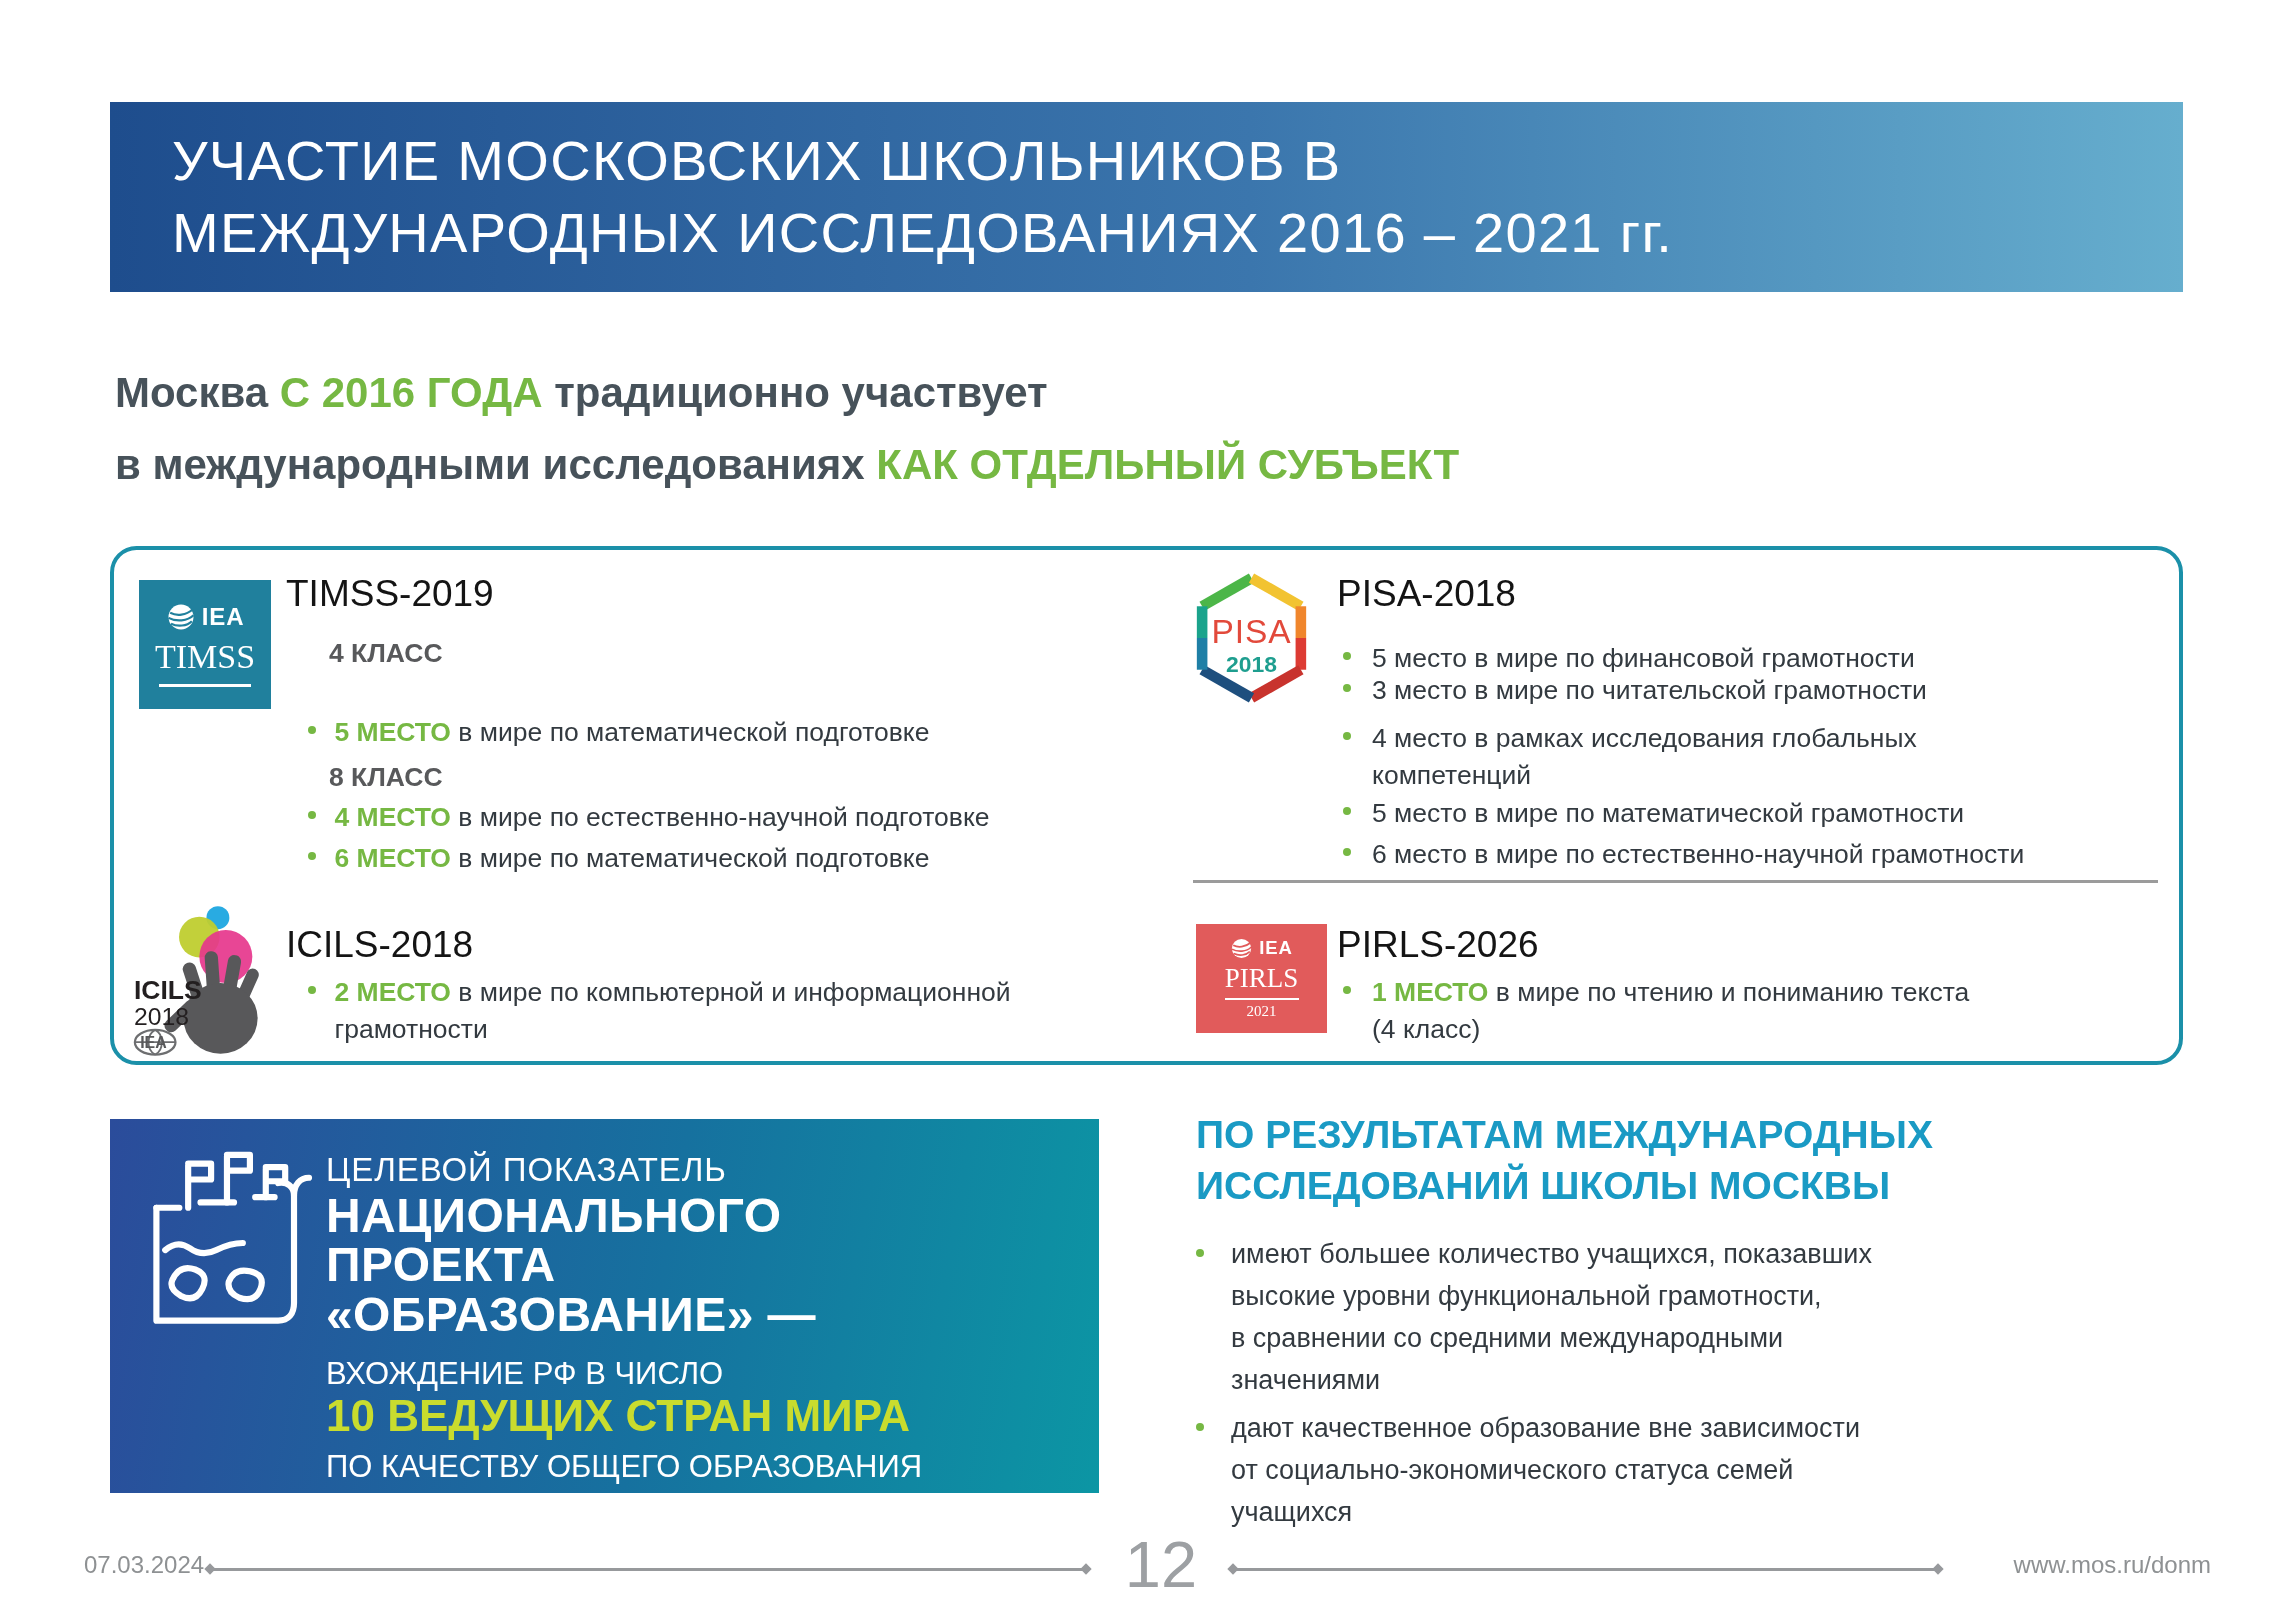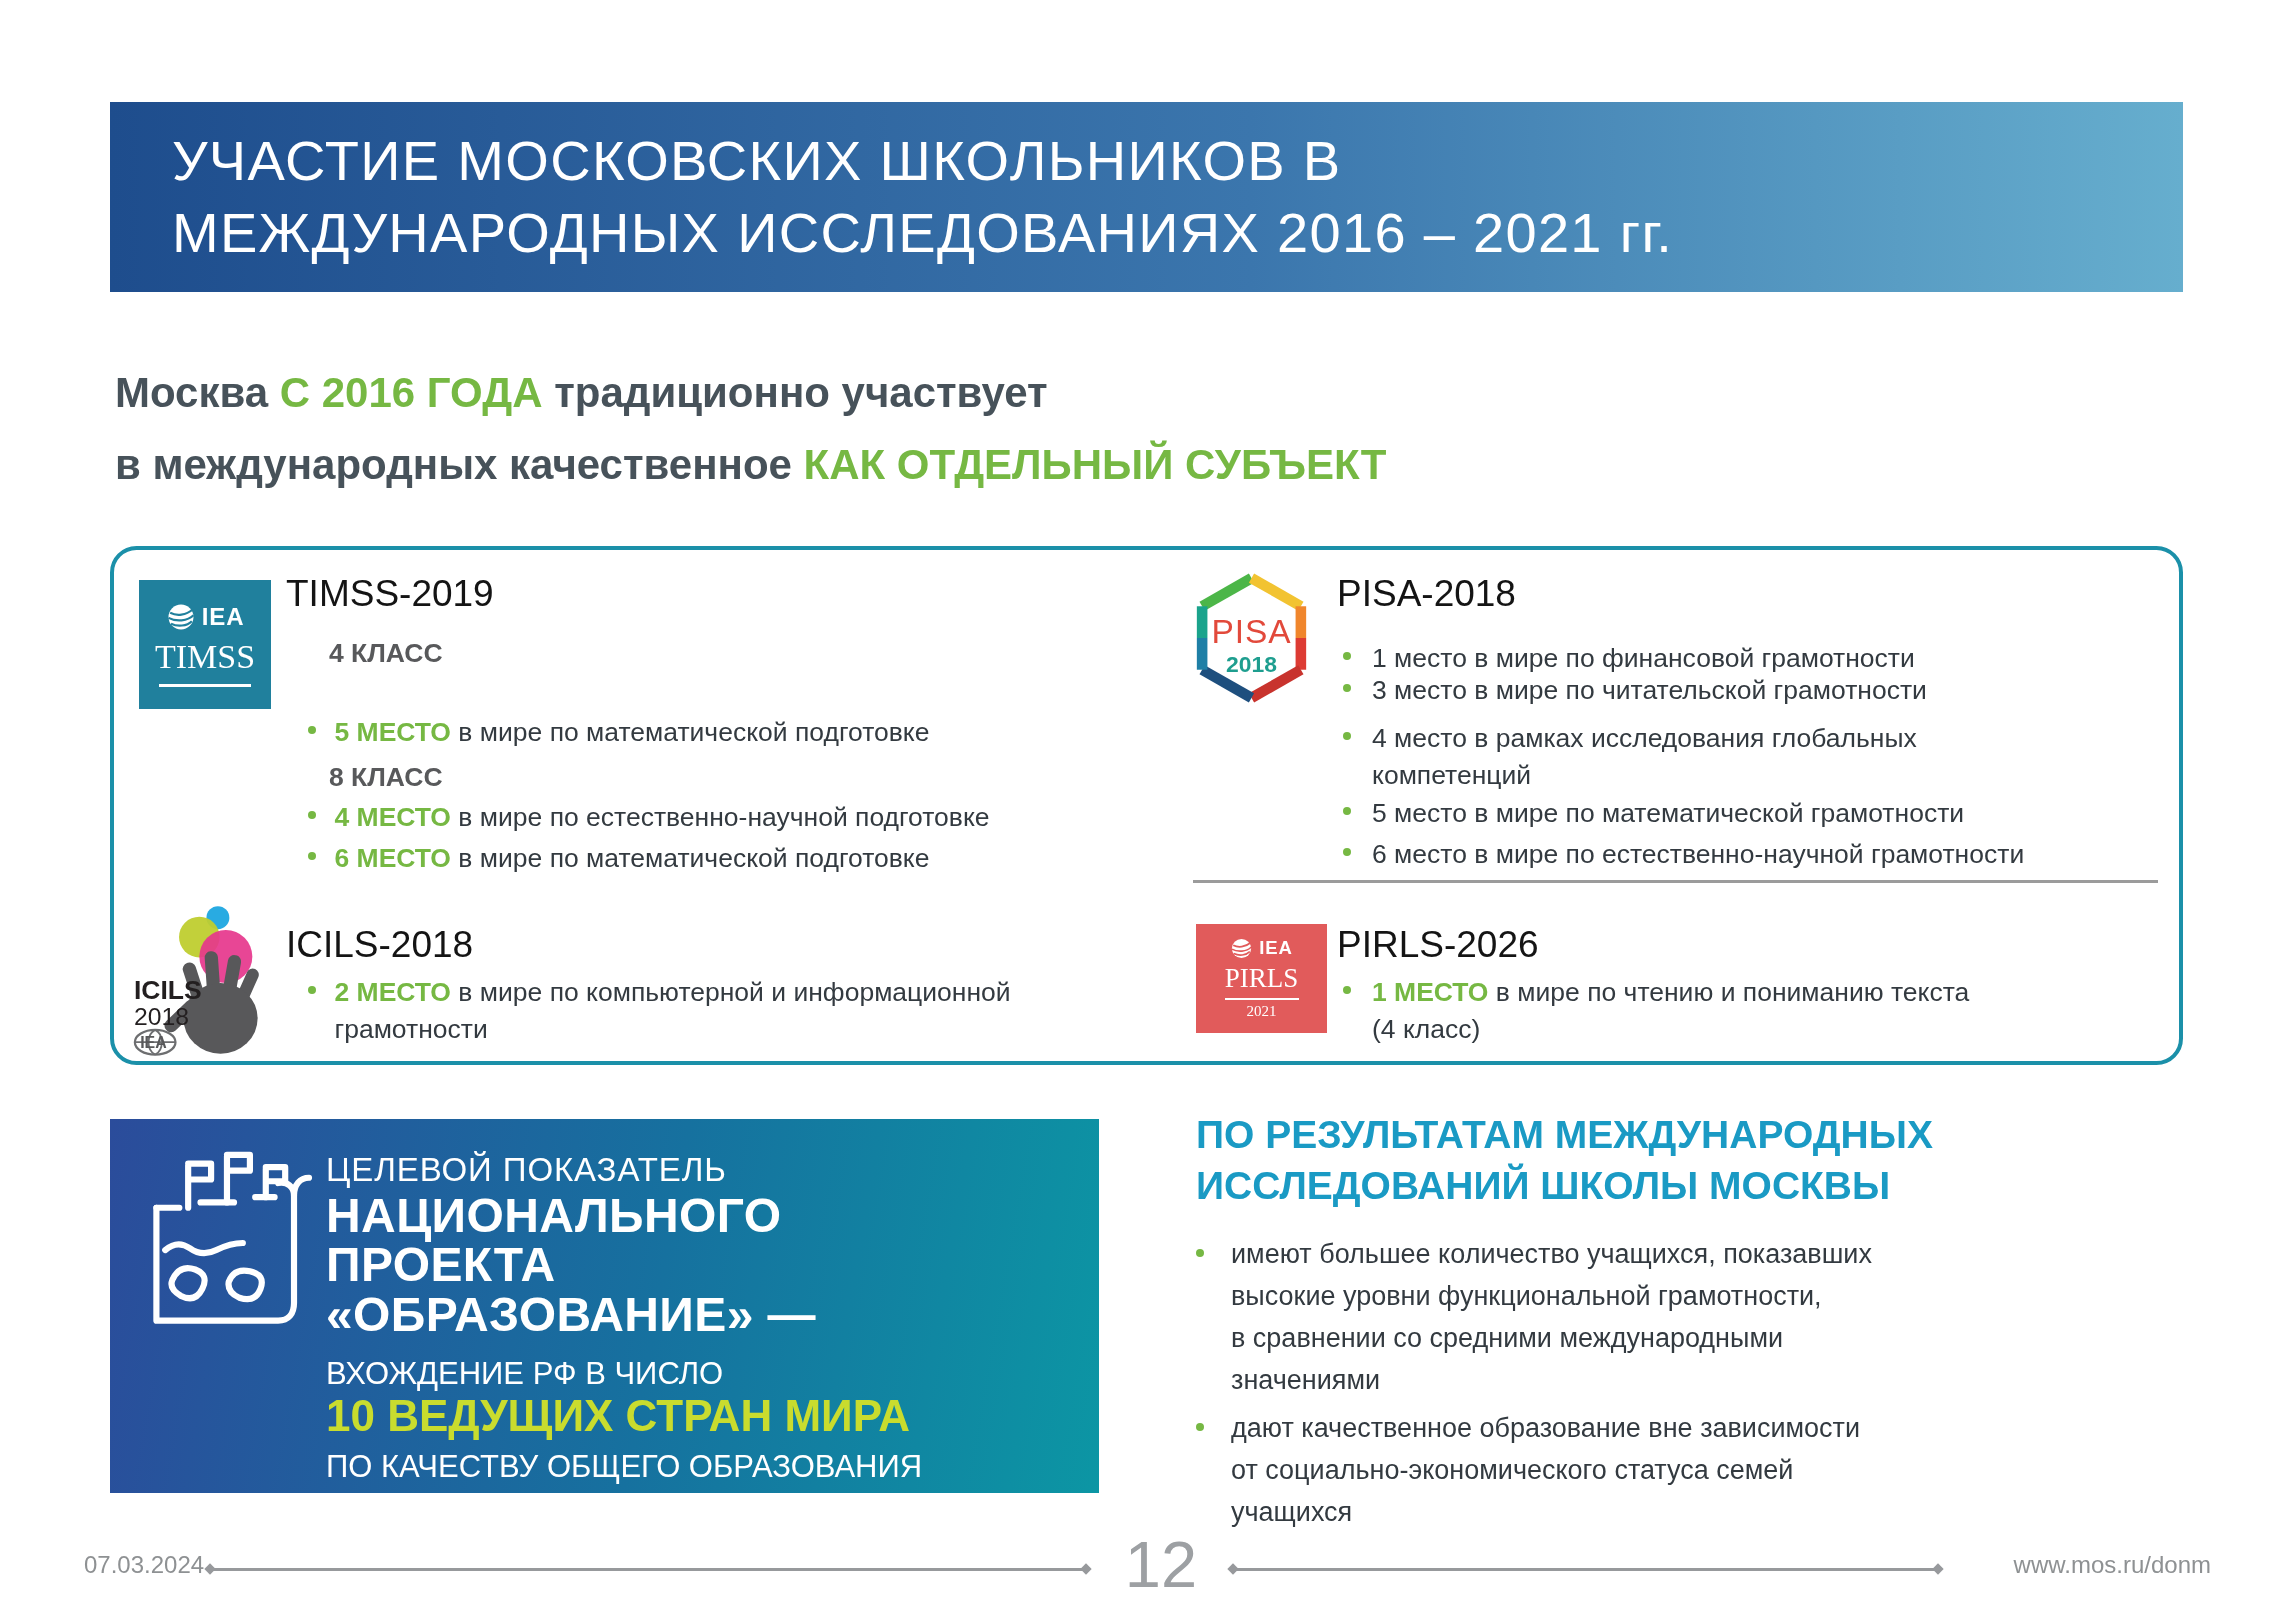--- a/index.html
+++ b/index.html
@@ -84,21 +84,21 @@
 
 <div class="slide">
 
   <div class="header">
     <div class="hline">УЧАСТИЕ МОСКОВСКИХ ШКОЛЬНИКОВ В</div>
     <div class="hline">МЕЖДУНАРОДНЫХ ИССЛЕДОВАНИЯХ 2016 – 2021 гг.</div>
   </div>
 
   <div class="intro">
     <div><span>Москва</span> <span class="green">С 2016 ГОДА</span> <span>традиционно участвует</span></div>
-    <div><span>в международных качественное</span> <span class="green">КАК ОТДЕЛЬНЫЙ СУБЪЕКТ</span></div>
+    <div><span>в международными исследованиях</span> <span class="green">КАК ОТДЕЛЬНЫЙ СУБЪЕКТ</span></div>
   </div>
 
   <div class="panel">
 
     <div class="timss-logo">
       <div class="iea-row">
         <svg width="30" height="30" viewBox="0 0 36 36">
           <circle cx="18" cy="18" r="15" fill="#ffffff"></circle>
           <path d="M5,13 C13,17 24,16 32,9 M3,19 C12,24 26,23 33,16 M6,26 C14,30 25,29 31,23" stroke="#20809D" stroke-width="2.6" fill="none"></path>
         </svg>
@@ -160,21 +160,21 @@
       <line x1="122" y1="76" x2="122" y2="112" stroke="#DD3B33" stroke-width="12"></line>
       <line x1="122" y1="112" x2="66" y2="144" stroke="#C8332D" stroke-width="12"></line>
       <line x1="66" y1="144" x2="10" y2="112" stroke="#1E4F7E" stroke-width="12"></line>
       <line x1="10" y1="112" x2="10" y2="76" stroke="#1E7FA6" stroke-width="12"></line>
       <line x1="10" y1="76" x2="10" y2="40" stroke="#1AA38C" stroke-width="12"></line>
       <text x="66" y="82" text-anchor="middle" font-size="38" fill="#E2493B" letter-spacing="1">PISA</text>
       <text x="66" y="114" text-anchor="middle" font-size="26" font-weight="bold" fill="#1E9E8F">2018</text>
     </svg>
 
     <div class="sec-title" style="left:1223px;top:23px;">PISA-2018</div>
-    <div class="bullet ml" style="left:1229px;top:90px;padding-left:29px;"><span class="dot"></span><span class="ml">1 место в мире по финансовой грамотности</span></div>
+    <div class="bullet ml" style="left:1229px;top:90px;padding-left:29px;"><span class="dot"></span><span class="ml">5 место в мире по финансовой грамотности</span></div>
     <div class="bullet ml" style="left:1229px;top:122px;padding-left:29px;"><span class="dot"></span><span class="ml">3 место в мире по читательской грамотности</span></div>
     <div class="bullet ml" style="left:1229px;top:170px;padding-left:29px;"><span class="dot"></span><span class="ml">4 место в рамках исследования глобальных
 компетенций</span></div>
     <div class="bullet ml" style="left:1229px;top:245px;padding-left:29px;"><span class="dot"></span><span class="ml">5 место в мире по математической грамотности</span></div>
     <div class="bullet ml" style="left:1229px;top:286px;padding-left:29px;"><span class="dot"></span><span class="ml">6 место в мире по естественно-научной грамотности</span></div>
 
     <div class="divider"></div>
 
     <div class="pirls-logo">
       <div class="iea-row">

